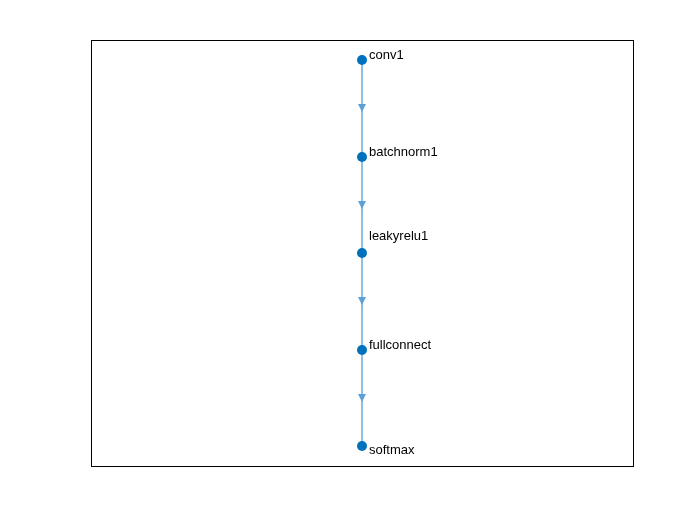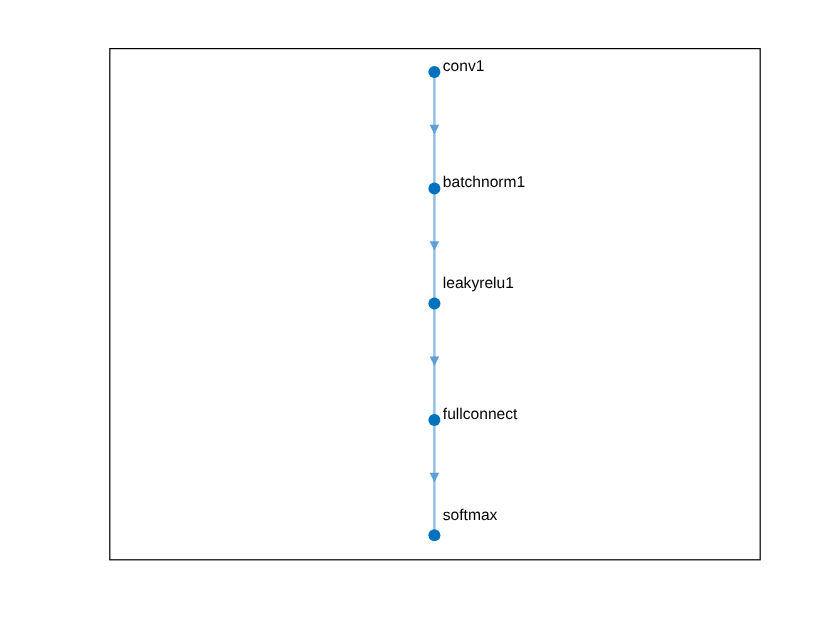--- a/index.html
+++ b/index.html
@@ -60,21 +60,21 @@
     height: 14px;
     line-height: 14px;
     font-size: 13px;
     color: var(--label-text);
     white-space: nowrap;
   }
   .n1 .node-marker { top: 14px; }    .n1 .node-label { top: 7px; }
   .n2 .node-marker { top: 110.5px; } .n2 .node-label { top: 103.5px; text-align: right; }
   .n3 .node-marker { top: 207px; }   .n3 .node-label { top: 188px; }
   .n4 .node-marker { top: 303.5px; } .n4 .node-label { top: 296.5px; text-align: right; }
-  .n5 .node-marker { top: 400px; }   .n5 .node-label { top: 381px; }
+  .n5 .node-marker { top: 400px; }   .n5 .node-label { top: 402px; }
 </style>
 </head>
 <body>
 
 <div class="figure">
   <div class="axes">
 
     <div class="edge-line"></div>
 
     <div class="edge-arrow a1"></div>

